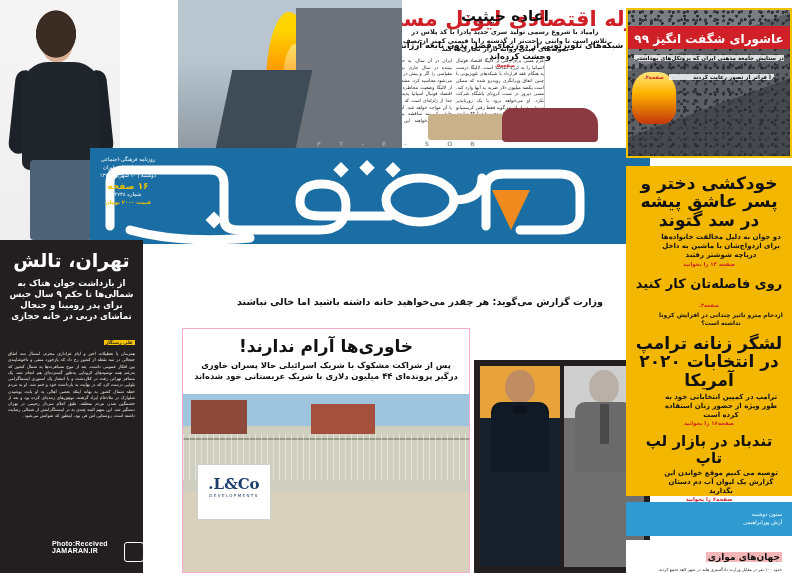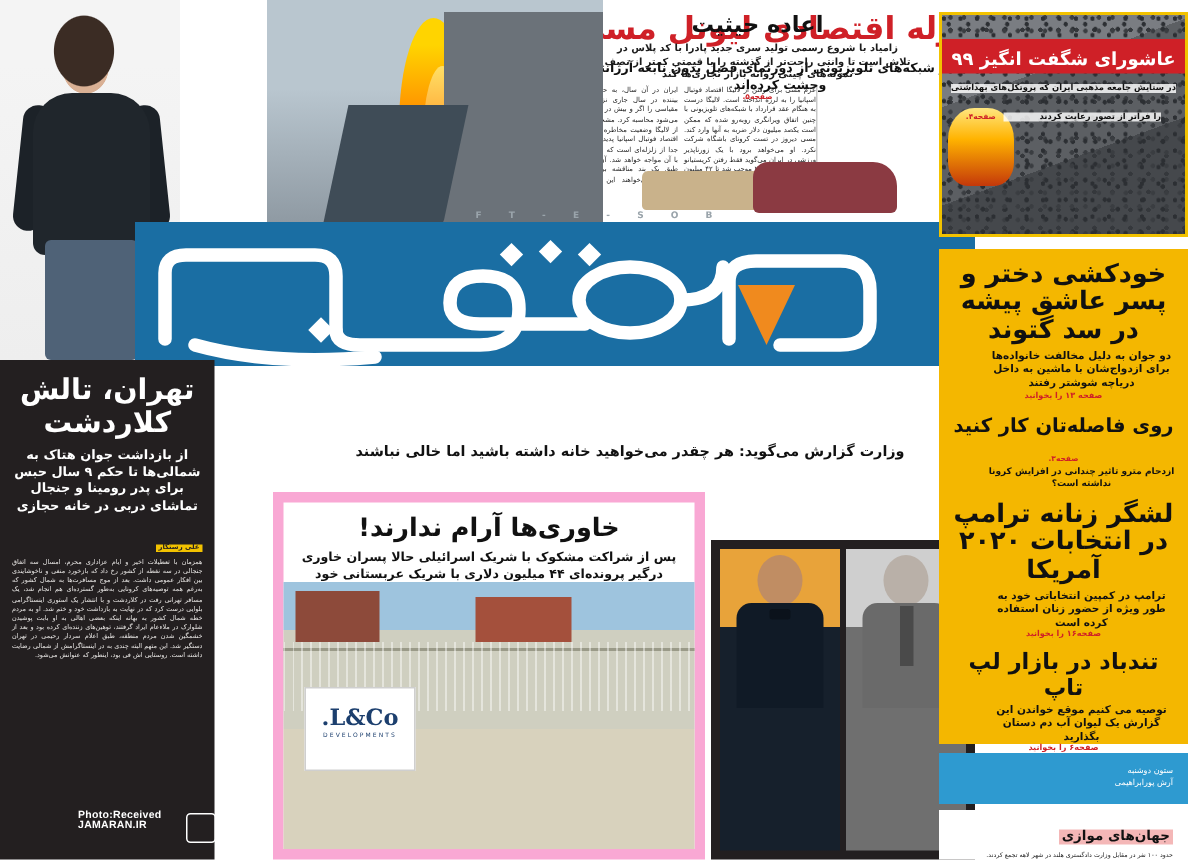--- a/index.html
+++ b/index.html
@@ -71,21 +71,21 @@
   #blue-footer{right:8px;top:502px;width:166px;height:34px;background:#2e9ad0;}
   #footer-white{right:8px;top:540px;width:166px;height:33px;background:#fff;}
 
   
   #zamyad-photo{right:190px;top:70px;width:215px;height:78px;}
   #car-body{position:absolute;right:12px;bottom:6px;width:96px;height:34px;background:#8b3a42;border-radius:10px 16px 4px 4px;}
   #car-body2{position:absolute;right:96px;bottom:8px;width:86px;height:26px;background:#c9b28b;border-radius:4px 12px 3px 3px;}
   #fire-photo{right:398px;top:0;width:224px;height:148px;background:linear-gradient(180deg,#b9c6cf 0 40%,#8f9aa3 100%);overflow:hidden;}
   .flame{position:absolute;border-radius:50% 50% 45% 45%/60% 60% 40% 40%;}
 
-  #khavari-block{right:330px;top:328px;width:288px;height:245px;background:#ffffff;border:7px solid #f9a8d4;box-sizing:border-box;}
+  #khavari-block{right:330px;top:328px;width:288px;height:245px;background:#ffffff;border:1px solid #f9a8d4;box-sizing:border-box;}
   #khavari-photo{position:absolute;left:0;right:0;bottom:0;height:178px;
     background:linear-gradient(180deg,#9ec4de 0 18%,#cfcfc0 18% 55%,#d8d2bd 55% 100%);}
   .house{position:absolute;background:#8d4a3a;}
   #sign{position:absolute;left:14px;bottom:52px;width:72px;height:54px;background:#fff;border:1px solid #cfcfcf;}
 
   #portrait-strip{right:150px;top:360px;width:176px;height:213px;background:#231f20;}
   .portrait{position:absolute;top:6px;width:80px;height:201px;}
   #p1{right:6px;background:linear-gradient(180deg,#cfcfcf 0 26%,#6f6f6f 26% 100%);}
   #p2{right:90px;background:linear-gradient(180deg,#e8a33a 0 26%,#16202c 26% 100%);}
   .p-head{position:absolute;left:50%;top:4px;width:30px;height:34px;margin-left:-15px;border-radius:50%;}
@@ -148,27 +148,34 @@
       <g fill="#ffffff">
         <rect x="246" y="16" width="11" height="11" transform="rotate(45 251 21)"></rect>
         <rect x="272" y="14" width="11" height="11" transform="rotate(45 277 19)"></rect>
         <rect x="298" y="16" width="11" height="11" transform="rotate(45 303 21)"></rect>
         <rect x="118" y="66" width="12" height="12" transform="rotate(45 124 72)"></rect>
       </g>
       <path d="M402 42 L440 42 L421 82 Z" fill="#f08a1e"></path>
     </svg>
   </div>
 
+  <div class="abs" id="mast-meta">
+    <div class="mast-line rtl ctr">روزنامه فرهنگی-اجتماعی</div>
+    <div class="mast-line rtl ctr">شهری و اقتصادی ایران</div>
+    <div class="mast-line rtl ctr">دوشنبه | ۱۰ شهریور ۱۳۹۹</div>
+    <div class="mast-big rtl ctr" style="margin-top:2px;">۱۶ صفحه</div>
+    <div class="mast-line rtl ctr" style="color:#fff;">شماره ۲۷۳۸</div>
+    <div class="mast-line mast-yellow rtl ctr">قیمت ۲۰۰۰ تومان</div>
+  </div>
 
   <div class="abs rtl ctr lede" id="main-sub" style="font-size:9.6px;color:#111;">وزارت گزارش می‌گوید: هر چقدر می‌خواهید خانه داشته باشید اما خالی نباشند</div>
   <div class="abs rtl pg" style="right:152px;top:300px;">صفحه۳.</div>
 
   <div class="abs" id="left-col">
     <div class="rtl ctr hd" style="padding:10px 8px 0;font-size:19px;">تهران، تالش</div>
-    <div class="rtl ctr hd" style="padding:1px 8px 0;font-size:19px;">کلاردشت</div>
     <div class="rtl ctr lede" style="padding:7px 8px 0;font-size:8.6px;">از بازداشت جوان هتاک به شمالی‌ها تا حکم ۹ سال حبس برای پدر رومینا و جنجال تماشای دربی در خانه حجازی</div>
     <div class="rtl" style="padding:7px 8px 0;">
       <span id="byline-name">علی رستگار</span>
     </div>
     <div class="rtl just body" style="padding:3px 8px 0;">همزمان با تعطیلات اخیر و ایام عزاداری محرم، امسال سه اتفاق جنجالی در سه نقطه از کشور رخ داد که بازخورد منفی و ناخوشایندی بین افکار عمومی داشت. بعد از موج مسافرت‌ها به شمال کشور که به‌رغم همه توصیه‌های کرونایی به‌طور گسترده‌ای هم انجام شد، یک مسافر تهرانی رفت در کلاردشت و با انتشار یک استوری اینستاگرامی بلوایی درست کرد که در نهایت به بازداشت خود و ختم شد. او به مردم خطه شمال کشور به بهانه اینکه بعضی اهالی به او بابت پوشیدن شلوارک در ملاءعام ایراد گرفتند، توهین‌های زننده‌ای کرده بود و بعد از خشمگین شدن مردم منطقه، طبق اعلام سردار رحیمی در تهران دستگیر شد. این متهم البته چندی به در اینستاگرامش از شمالی رضایت داشته است. روستایی اش فی بود، اینطور که عنوانش می‌شود.</div>
   </div>
 
   <div class="abs" id="watermark">
     <div id="wm-logo"></div>
     <div class="wm-text" style="text-align:left;padding-left:24px;">Photo:Received</div>

